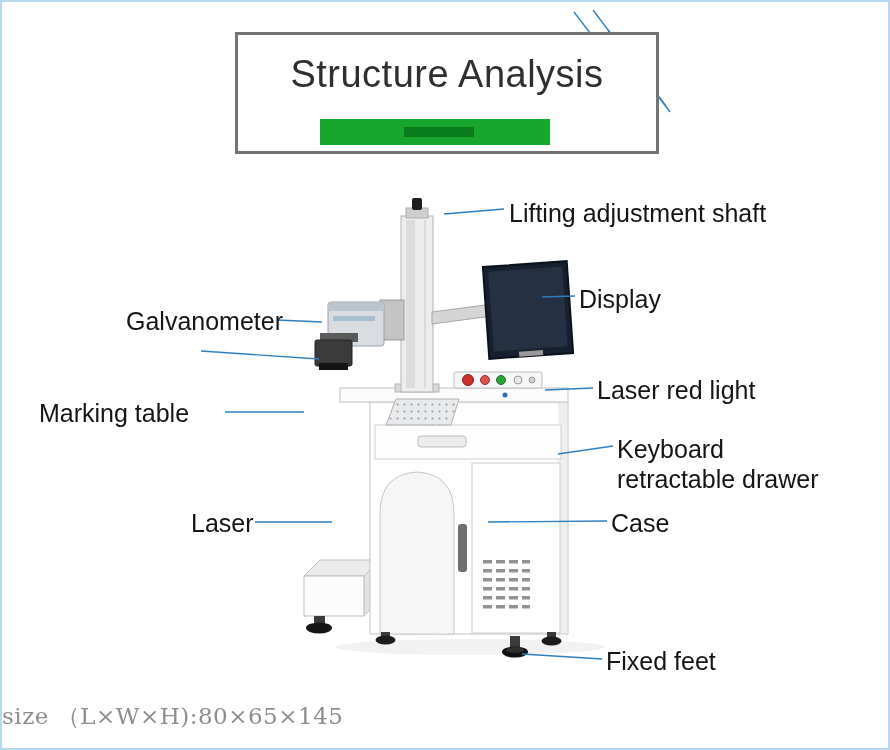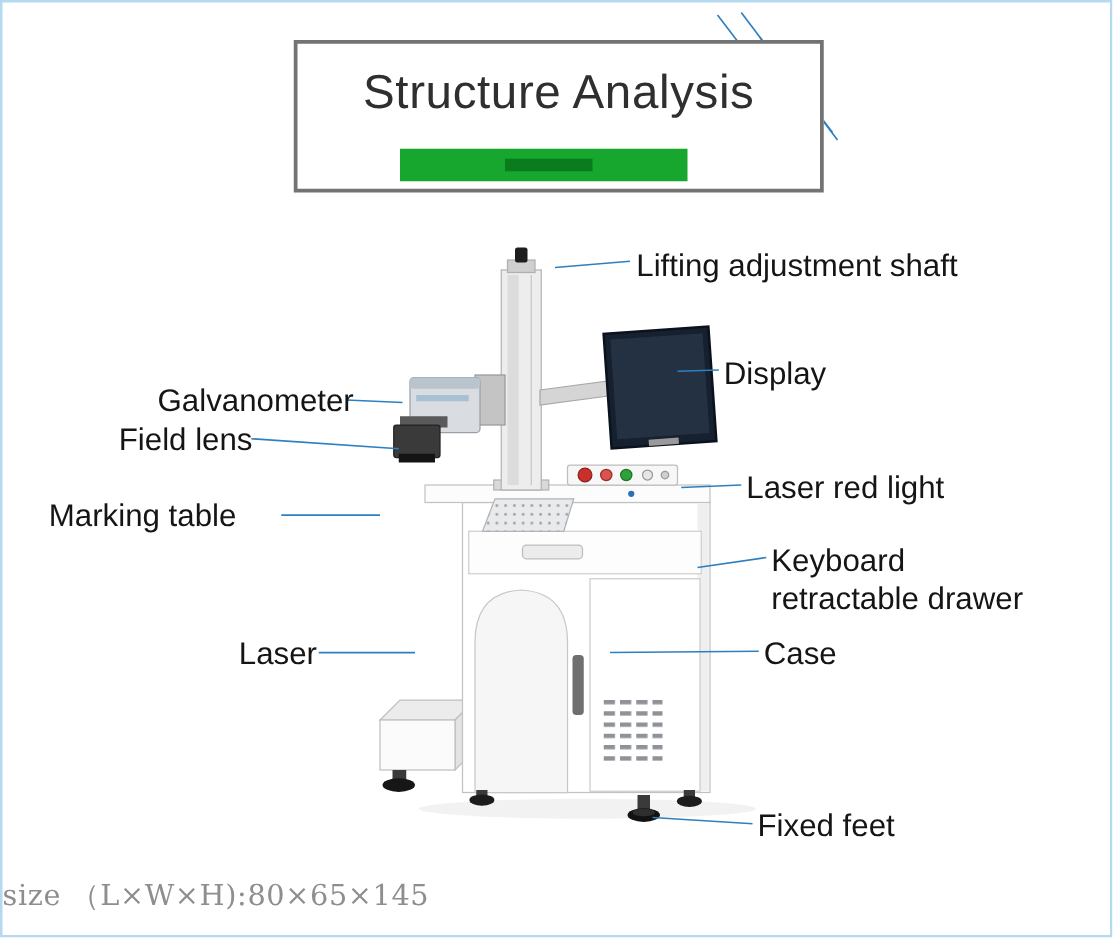--- a/index.html
+++ b/index.html
@@ -147,21 +147,20 @@
       <div class="green-bar-inner"></div>
     </div>
   </div>
 
   <div class="label" style="left:507px;top:196px;">Lifting adjustment shaft</div>
 
   <div class="label" style="left:577px;top:282px;">Display</div>
 
   <div class="label" style="left:124px;top:304px;">Galvanometer</div>
 
-  <div class="label" style="left:93px;top:335px;">Field lens</div>
 
   <div class="label" style="left:37px;top:396px;">Marking table</div>
 
   <div class="label" style="left:595px;top:373px;">Laser red light</div>
 
   <div class="label" style="left:615px;top:432px;">Keyboard
 retractable drawer</div>
 
   <div class="label" style="left:189px;top:506px;">Laser</div>
 

